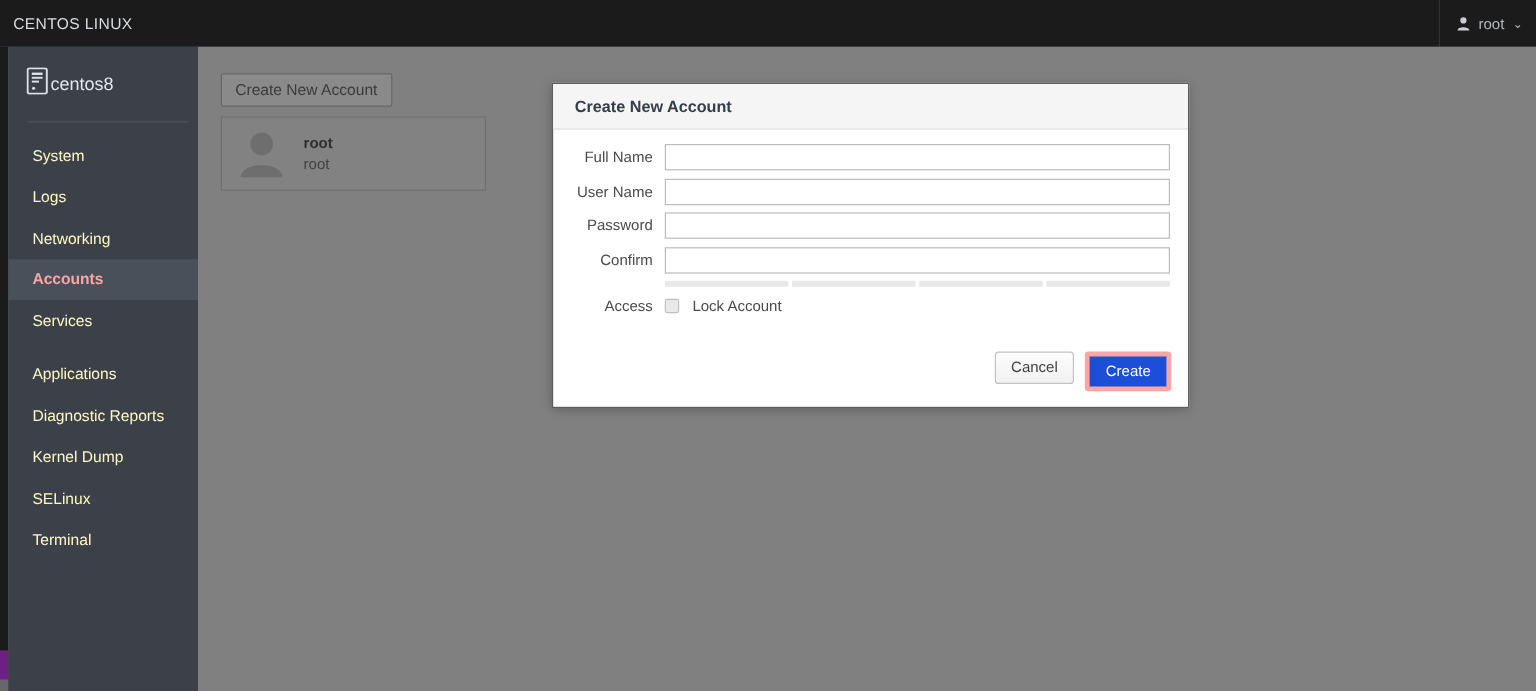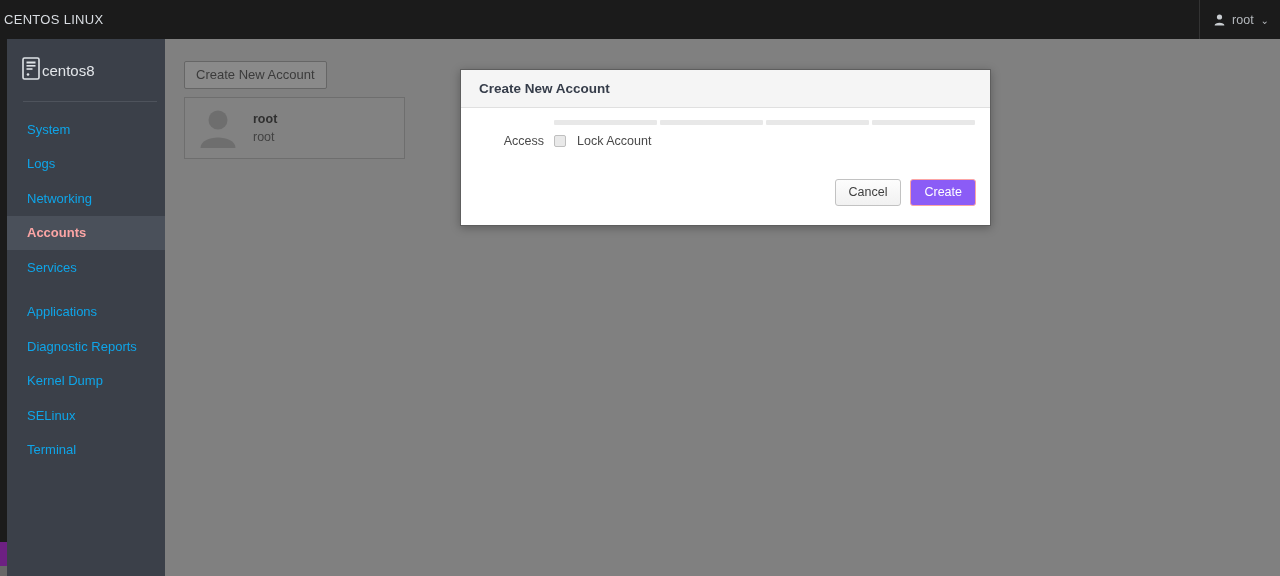--- a/index.html
+++ b/index.html
@@ -24,21 +24,21 @@
     background: #1b1b1b;
     display: flex;
     align-items: center;
     justify-content: space-between;
     box-sizing: border-box;
   }
   .brand {
     color: #d9dde2;
     font-size: 13px;
     letter-spacing: .3px;
-    padding-left: 4px;
+    padding-left: 11px;
     white-space: nowrap;
   }
   .topbar-right {
     display: flex;
     align-items: center;
     height: 39px;
     padding-right: 11px;
     border-left: 1px solid #333;
     padding-left: 14px;
     gap: 7px;
@@ -105,21 +105,21 @@
     margin: 0 8px 0 16px;
   }
   .nav {
     padding-top: 10px;
   }
   .nav-item {
     height: 34.5px;
     display: flex;
     align-items: center;
     padding-left: 20px;
-    color: #0ea5e9;
+    color: #fef9c3;
     font-size: 13px;
     cursor: pointer;
     box-sizing: border-box;
   }
   .nav-item.active {
     background: #4a505a;
     color: #fca5a5;
     font-weight: bold;
   }
   .nav-gap { height: 10px; }
@@ -275,22 +275,22 @@
     font-family: "Liberation Sans", sans-serif;
     line-height: 1.15;
   }
   .btn-cancel {
     background: linear-gradient(#fdfdfd, #f1f1f1);
     border: 1px solid #c2c2c2;
     color: #404040;
     margin-right: 9px;
   }
   .btn-create {
-    background: #8b5cf6;
-    border: 1px solid #fca5a5;
+    background: #1d4ed8;
+    border: 4px solid #fca5a5;
     color: #ffffff;
   }
 </style>
 </head>
 <body>
 
 <div class="topbar">
   <div class="brand">CENTOS LINUX</div>
   <div class="topbar-right">
     <span class="user-icon">
@@ -352,20 +352,38 @@
       <div class="acct-user">root</div>
     </span>
   </div>
 </div>
 
 <div class="modal">
   <div class="modal-header">
     <span class="modal-title">Create New Account</span>
   </div>
   <div class="modal-body">
+    <div id="form-fields">
+        <div class="form-row">
+          <span class="form-label">Full Name</span>
+          <input class="form-input" type="text" placeholder="" style="">
+        </div>
+        <div class="form-row">
+          <span class="form-label">User Name</span>
+          <input class="form-input" type="text" placeholder="" style="">
+        </div>
+        <div class="form-row">
+          <span class="form-label">Password</span>
+          <input class="form-input" type="password" placeholder="" style="">
+        </div>
+        <div class="form-row">
+          <span class="form-label">Confirm</span>
+          <input class="form-input" type="password" placeholder="" style="">
+        </div>
+      </div>
 
     <div class="strength-row">
       <span class="form-label"></span>
       <span class="strength-meter" id="strength-meter">
           <span class="strength-seg"></span>
           <span class="strength-seg"></span>
           <span class="strength-seg"></span>
           <span class="strength-seg"></span>
         </span>
     </div>

